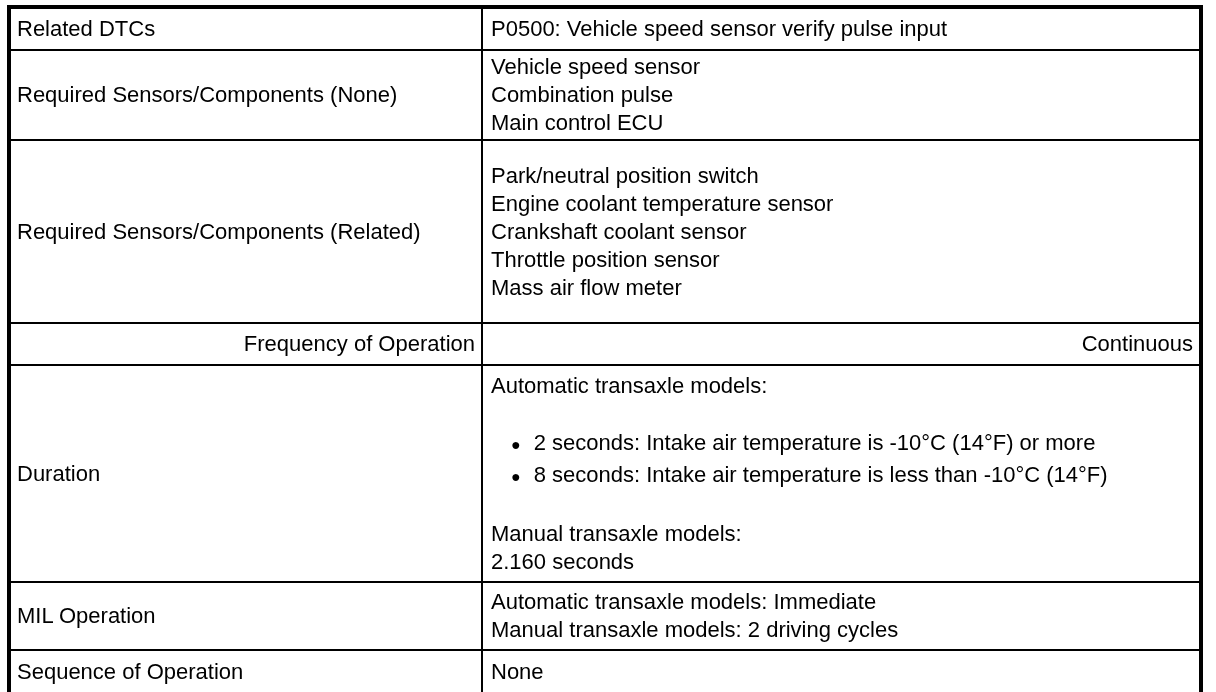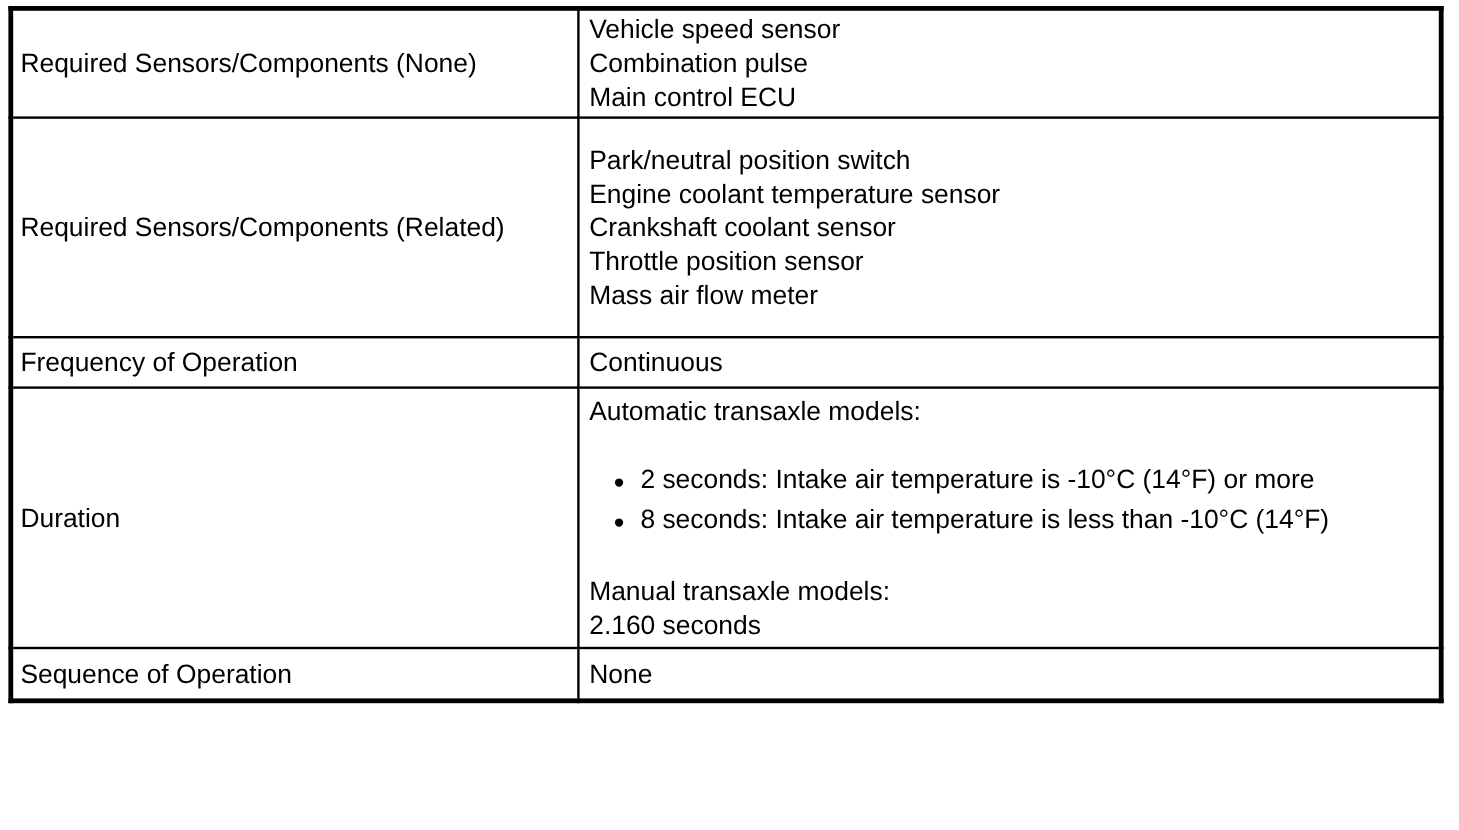--- a/index.html
+++ b/index.html
@@ -30,21 +30,21 @@
     vertical-align: middle;
     padding: 2px 6px;
     overflow: hidden;
     word-wrap: break-word;
   }
   td.label-cell { width: 458px; }
   td.value-cell { padding-left: 8px; }
   tr.r-related-dtcs td   { height: 36px; }
   tr.r-required-main td  { height: 79px; }
   tr.r-required-related td { height: 177px; }
-  tr.r-frequency td      { height: 36px; }
+  tr.r-frequency td      { height: 36px; text-align: right; }
   tr.r-duration td       { height: 211px; }
   tr.r-mil td            { height: 62px; }
   tr.r-sequence td       { height: 37px; }
   .value-line { white-space: nowrap; }
   ul.bullets {
     list-style: none;
     margin: 28px 0;
     padding: 0 0 0 20px;
   }
   ul.bullets li {
@@ -58,20 +58,26 @@
     margin-right: 13px;
     flex: 0 0 auto;
   }
 </style>
 </head>
 <body>
 
 <div class="page">
   <table class="dtc-table">
     <tbody>
+      <tr class="r-related-dtcs">
+        <td class="label-cell">Related DTCs</td>
+        <td class="value-cell">
+          <div class="value-line">P0500: Vehicle speed sensor verify pulse input</div>
+        </td>
+      </tr>
       <tr class="r-required-main">
         <td class="label-cell">Required Sensors/Components (None)</td>
         <td class="value-cell">
           <div class="value-line">Vehicle speed sensor</div>
           <div class="value-line">Combination pulse</div>
           <div class="value-line">Main control ECU</div>
         </td>
       </tr>
       <tr class="r-required-related">
         <td class="label-cell">Required Sensors/Components (Related)</td>
@@ -100,20 +106,27 @@
             </li>
             <li>
               <span class="bullet-glyph">●</span>
               <span>8 seconds: Intake air temperature is less than -10°C (14°F)</span>
             </li>
           </ul>
           <div class="value-line">Manual transaxle models:</div>
           <div class="value-line">2.160 seconds</div>
         </td>
       </tr>
+      <tr class="r-mil">
+        <td class="label-cell">MIL Operation</td>
+        <td class="value-cell">
+          <div class="value-line">Automatic transaxle models: Immediate</div>
+          <div class="value-line">Manual transaxle models: 2 driving cycles</div>
+        </td>
+      </tr>
       <tr class="r-sequence">
         <td class="label-cell">Sequence of Operation</td>
         <td class="value-cell">
           <div class="value-line">None</div>
         </td>
       </tr>
     </tbody>
   </table>
 </div>
 

